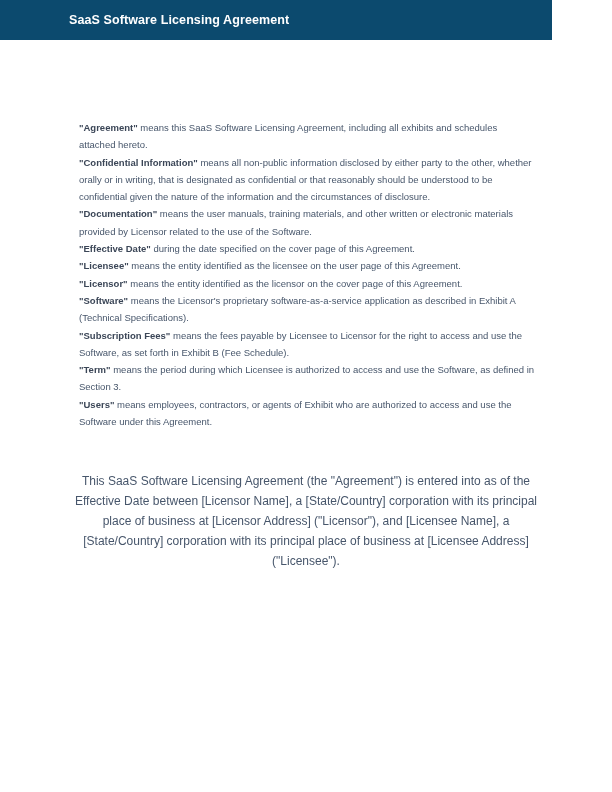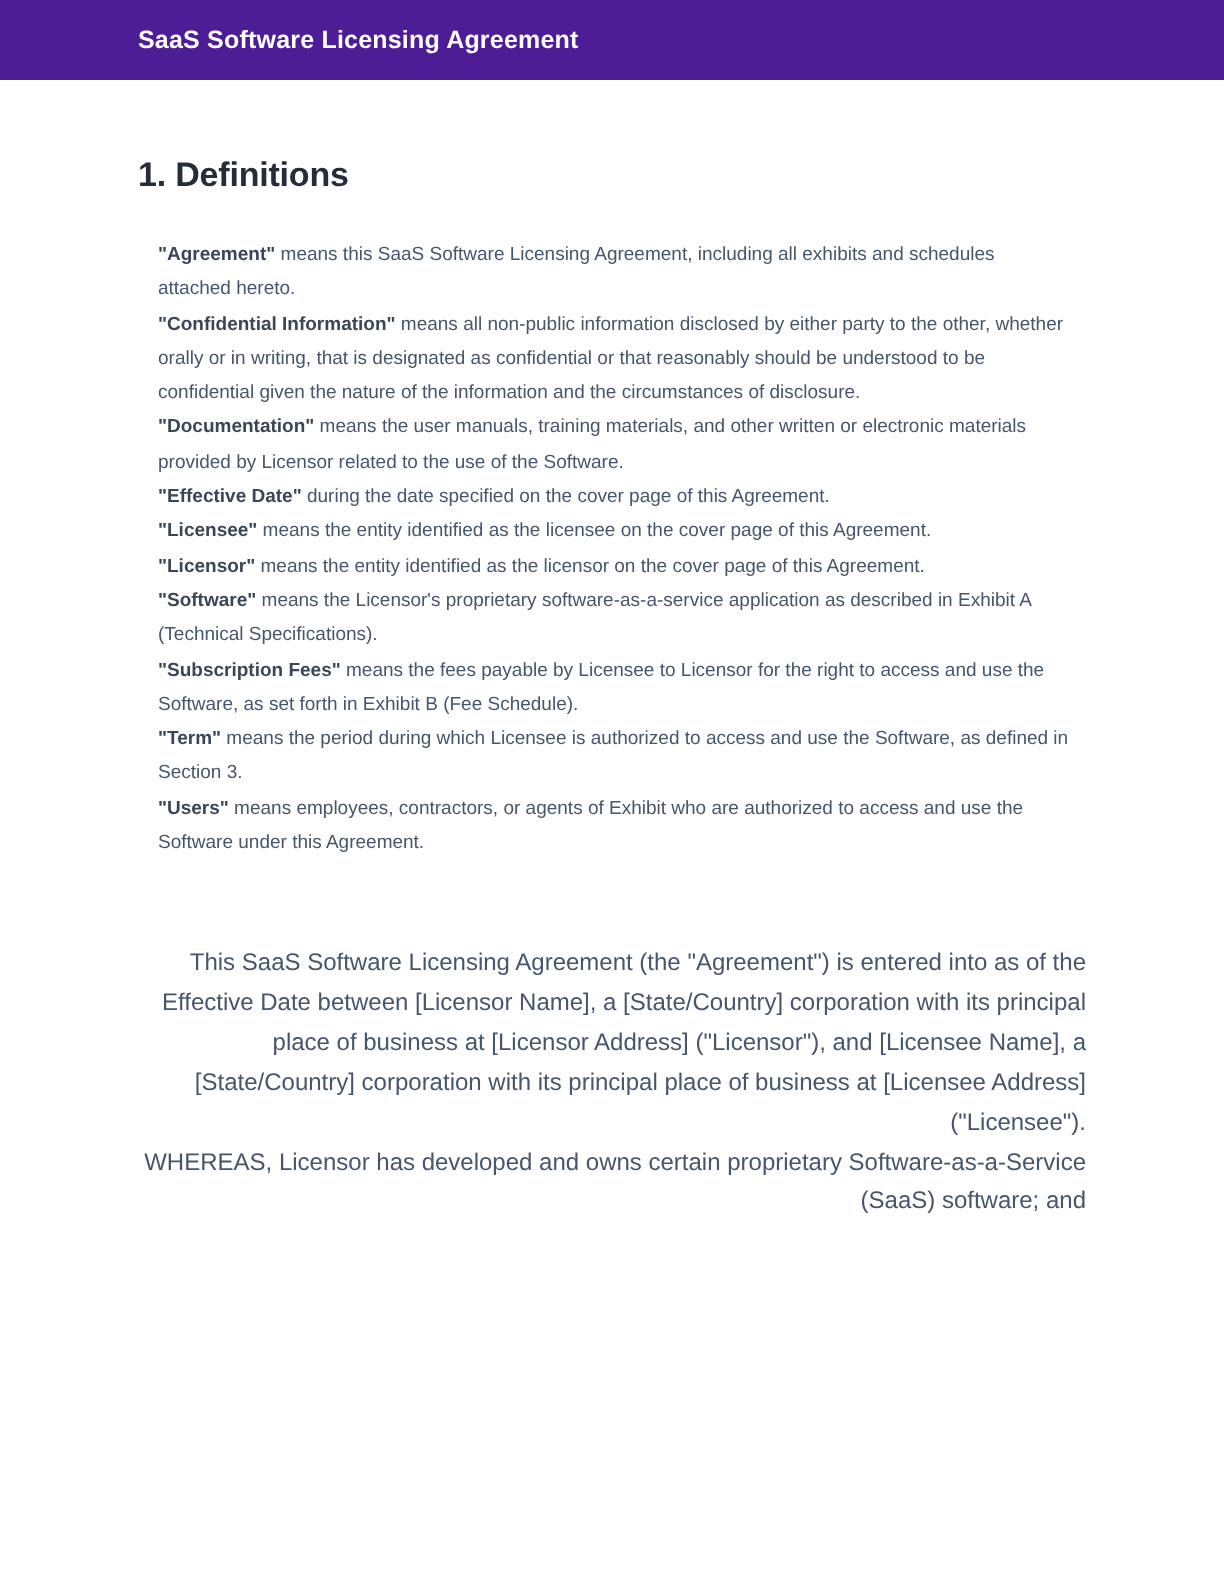--- a/index.html
+++ b/index.html
@@ -13,23 +13,23 @@
     font-family: "Liberation Sans", sans-serif;
     overflow: hidden;
     position: relative;
   }
 
   
   #header-band {
     position: absolute;
     left: 0;
     top: 0;
-    width: 612px;
+    width: 552px;
     height: 40px;
-    background: #4c1d95;
+    background: #0c4a6e;
   }
   #header-title {
     position: absolute;
     left: 69px;
     top: 13px;
     font-size: 12.5px;
     font-weight: bold;
     color: #ffffff;
     letter-spacing: 0.1px;
     white-space: nowrap;
@@ -79,45 +79,43 @@
     position: absolute;
     left: 69px;
     top: 472px;
     width: 474px;
     font-size: 12px;
     line-height: 19.9px;
     color: #47566b;
   }
   .body-paragraph {
     margin: 0;
-    text-align: right;
+    text-align: center;
   }
 </style>
 </head>
 <body>
 
 <div id="header-band">
   <div id="header-title">SaaS Software Licensing Agreement</div>
 </div>
 
 <div id="page-body">
 
-  <div id="section-heading">1. Definitions</div>
 
   <div id="definitions-list">
       <p class="definition-item"><span class="definition-term">"Agreement"</span><span> means this SaaS Software Licensing Agreement, including all exhibits and schedules attached hereto.</span></p>
       <p class="definition-item"><span class="definition-term">"Confidential Information"</span><span> means all non-public information disclosed by either party to the other, whether orally or in writing, that is designated as confidential or that reasonably should be understood to be confidential given the nature of the information and the circumstances of disclosure.</span></p>
       <p class="definition-item"><span class="definition-term">"Documentation"</span><span> means the user manuals, training materials, and other written or electronic materials provided by Licensor related to the use of the Software.</span></p>
       <p class="definition-item"><span class="definition-term">"Effective Date"</span><span> during the date specified on the cover page of this Agreement.</span></p>
-      <p class="definition-item"><span class="definition-term">"Licensee"</span><span> means the entity identified as the licensee on the cover page of this Agreement.</span></p>
+      <p class="definition-item"><span class="definition-term">"Licensee"</span><span> means the entity identified as the licensee on the user page of this Agreement.</span></p>
       <p class="definition-item"><span class="definition-term">"Licensor"</span><span> means the entity identified as the licensor on the cover page of this Agreement.</span></p>
       <p class="definition-item"><span class="definition-term">"Software"</span><span> means the Licensor's proprietary software-as-a-service application as described in Exhibit A (Technical Specifications).</span></p>
       <p class="definition-item"><span class="definition-term">"Subscription Fees"</span><span> means the fees payable by Licensee to Licensor for the right to access and use the Software, as set forth in Exhibit B (Fee Schedule).</span></p>
       <p class="definition-item"><span class="definition-term">"Term"</span><span> means the period during which Licensee is authorized to access and use the Software, as defined in Section 3.</span></p>
       <p class="definition-item"><span class="definition-term">"Users"</span><span> means employees, contractors, or agents of Exhibit who are authorized to access and use the Software under this Agreement.</span></p>
     </div>
 
   <div id="body-paragraphs">
       <p class="body-paragraph">This SaaS Software Licensing Agreement (the "Agreement") is entered into as of the Effective Date between [Licensor Name], a [State/Country] corporation with its principal place of business at [Licensor Address] ("Licensor"), and [Licensee Name], a [State/Country] corporation with its principal place of business at [Licensee Address] ("Licensee").</p>
-      <p class="body-paragraph">WHEREAS, Licensor has developed and owns certain proprietary Software-as-a-Service (SaaS) software; and</p>
     </div>
 
 </div>
 
 </body></html>

